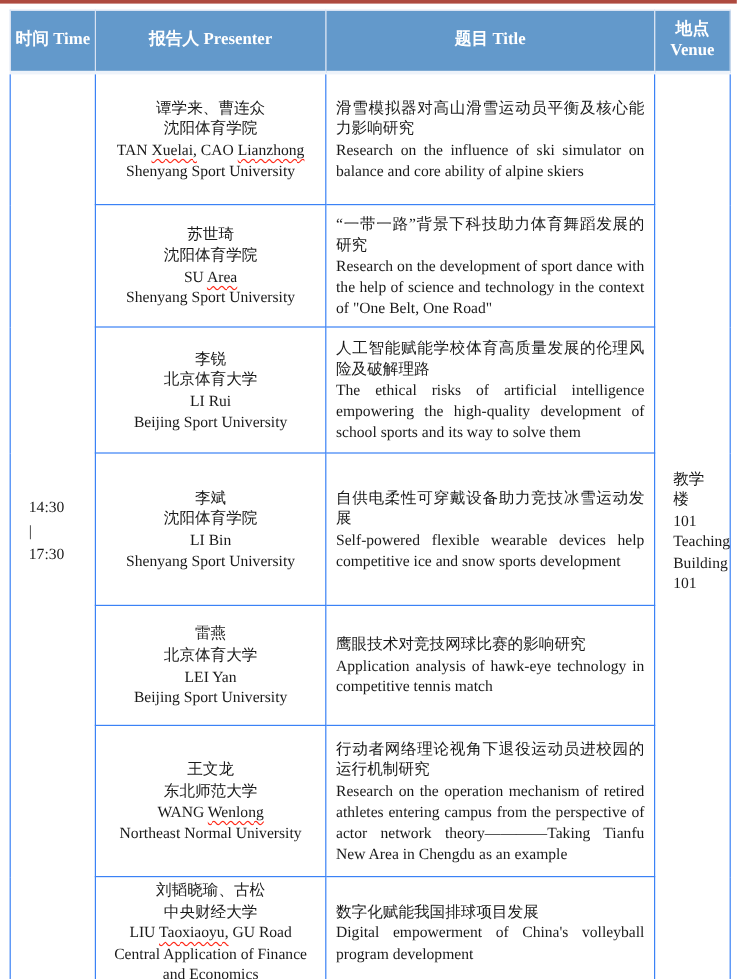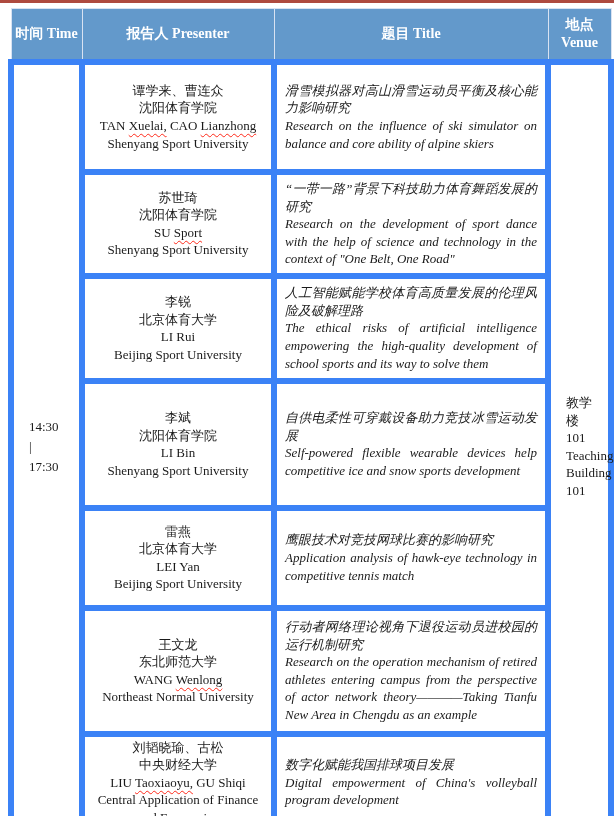--- a/index.html
+++ b/index.html
@@ -40,38 +40,37 @@
     font-size: 14px;
     line-height: 1.3;
     height: 46px;
     border: 1px solid #d8e2f2;
     border-bottom: 3px solid #eef3fa;
     padding: 2px 3px;
     text-align: center;
     vertical-align: middle;
   }
   td {
-    border: 6px solid #3b82f6;
+    border: 1px solid #3b82f6;
     font-size: 13px;
     line-height: 1.35;
     vertical-align: middle;
     padding: 2px 4px;
     background: #ffffff;
   }
   td.time-cell, td.venue-cell {
     padding: 2px 15px;
   }
   td.presenter-cell {
     text-align: center;
     padding: 2px 5px;
   }
   td.title-cell {
     text-align: justify;
     padding: 5px 8px;
-    font-style: italic;
   }
   .time-sep { margin: 2px 0; }
   .wavy {
     text-decoration-line: underline;
     text-decoration-style: wavy;
     text-decoration-color: #ff2a1a;
     text-decoration-thickness: 1px;
     text-underline-offset: 3px;
   }
 </style>
@@ -111,21 +110,21 @@
         <td class="title-cell">
           <div>滑雪模拟器对高山滑雪运动员平衡及核心能力影响研究</div>
           <div>Research on the influence of ski simulator on balance and core ability of alpine skiers</div>
         </td>
         <td class="venue-cell" rowspan="7">教学楼101 Teaching Building 101</td>
       </tr>
       <tr style="height: 102px;">
         <td class="presenter-cell">
           <div>苏世琦</div>
           <div>沈阳体育学院</div>
-          <div><span>SU </span><span class="wavy">Sport</span></div>
+          <div><span>SU </span><span class="wavy">Area</span></div>
           <div>Shenyang Sport University</div>
         </td>
         <td class="title-cell">
           <div>“一带一路”背景下科技助力体育舞蹈发展的研究</div>
           <div>Research on the development of sport dance with the help of science and technology in the context of "One Belt, One Road"</div>
         </td>
       </tr>
       <tr style="height: 105px;">
         <td class="presenter-cell">
           <div>李锐</div>
@@ -171,21 +170,21 @@
         </td>
         <td class="title-cell">
           <div>行动者网络理论视角下退役运动员进校园的运行机制研究</div>
           <div>Research on the operation mechanism of retired athletes entering campus from the perspective of actor network theory————Taking Tianfu New Area in Chengdu as an example</div>
         </td>
       </tr>
       <tr style="height: 92px;">
         <td class="presenter-cell">
           <div>刘韬晓瑜、古松</div>
           <div>中央财经大学</div>
-          <div><span>LIU </span><span class="wavy">Taoxiaoyu,</span><span> GU Shiqi</span></div>
+          <div><span>LIU </span><span class="wavy">Taoxiaoyu,</span><span> GU Road</span></div>
           <div>Central Application of Finance and Economics</div>
         </td>
         <td class="title-cell">
           <div>数字化赋能我国排球项目发展</div>
           <div>Digital empowerment of China's volleyball program development</div>
         </td>
       </tr>
     </tbody>
 </table>
 

